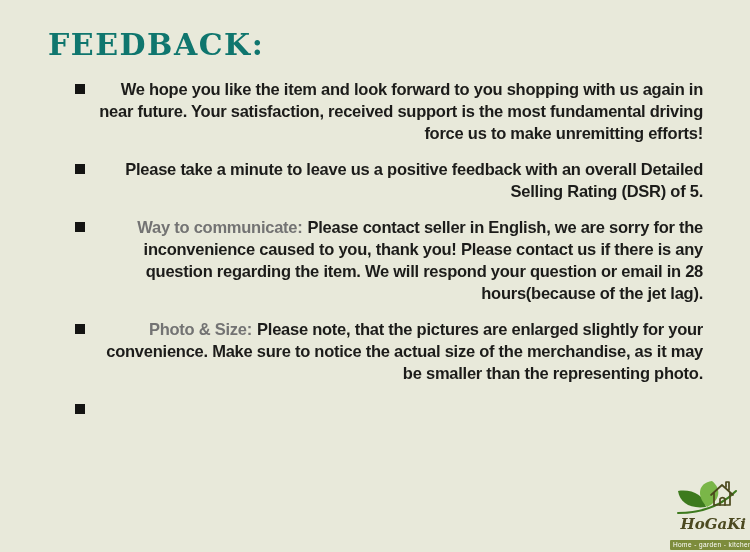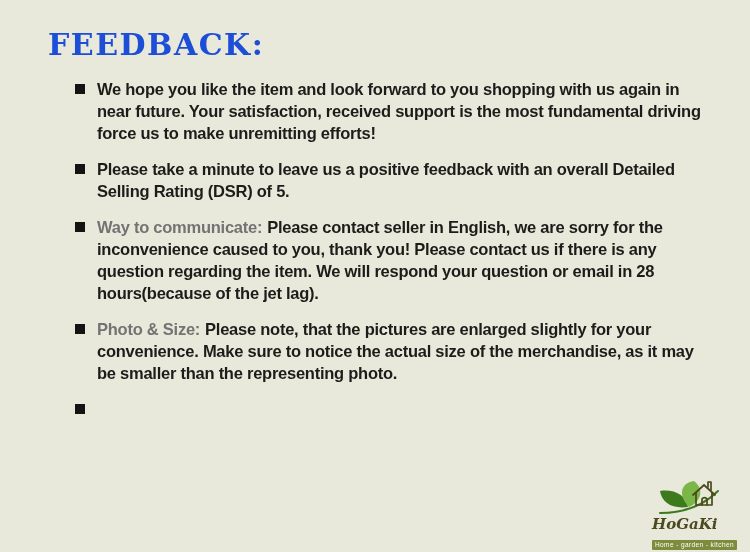--- a/index.html
+++ b/index.html
@@ -12,28 +12,29 @@
   }
   .content {
     padding: 30px 34px 0 48px;
   }
   .section-title {
     font-family: "DejaVu Serif", serif;
     font-weight: 900;
     font-size: 30px;
     line-height: 30px;
     letter-spacing: 1.5px;
-    color: #1d4ed8;
+    color: #0f766e;
     margin: 0 0 18px 0;
   }
   .section-title.second {
     margin-top: 20px;
   }
   .items {
     margin-left: 27px;
+    text-align: right;
   }
   .item {
     display: flex;
     align-items: flex-start;
     gap: 12px;
     width: 628px;
     margin-bottom: 14px;
   }
   .sq {
     flex: none;
@@ -48,24 +49,24 @@
     font-weight: 700;
     letter-spacing: -0.25px;
     color: #1c1c1a;
   }
   .lead {
     color: #737373;
     margin-right: 5px;
   }
   .logo {
     position: absolute;
-    right: 22px;
+    right: 4px;
     bottom: 2px;
     width: 76px;
-    text-align: left;
+    text-align: right;
     line-height: 1;
   }
   .logo svg { display: block; margin: 0 auto 1px auto; }
   .logo-name {
     font-family: "DejaVu Serif", serif;
     font-style: italic;
     font-weight: 700;
     font-size: 15px;
     color: #4b4920;
     margin-bottom: 2px;

